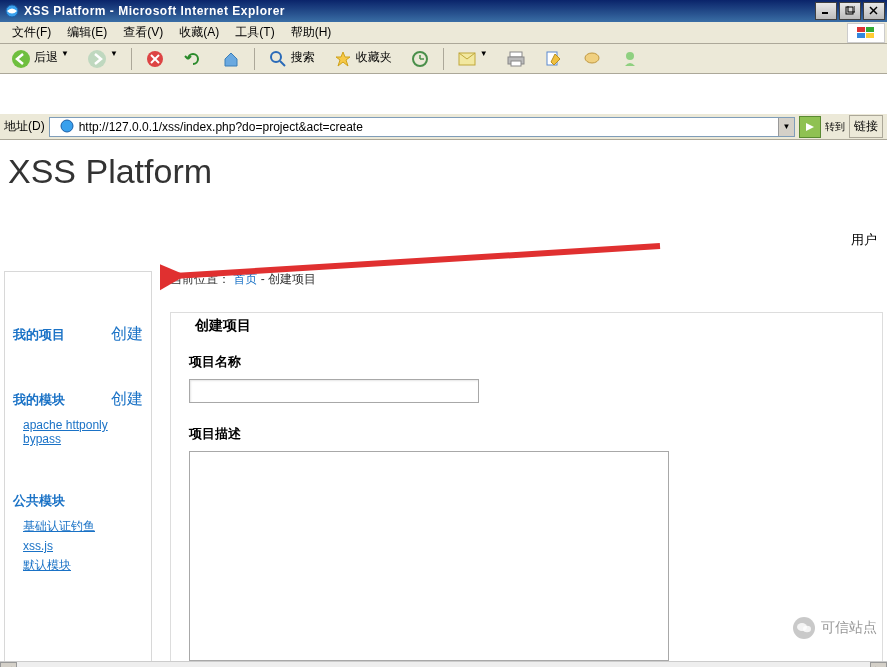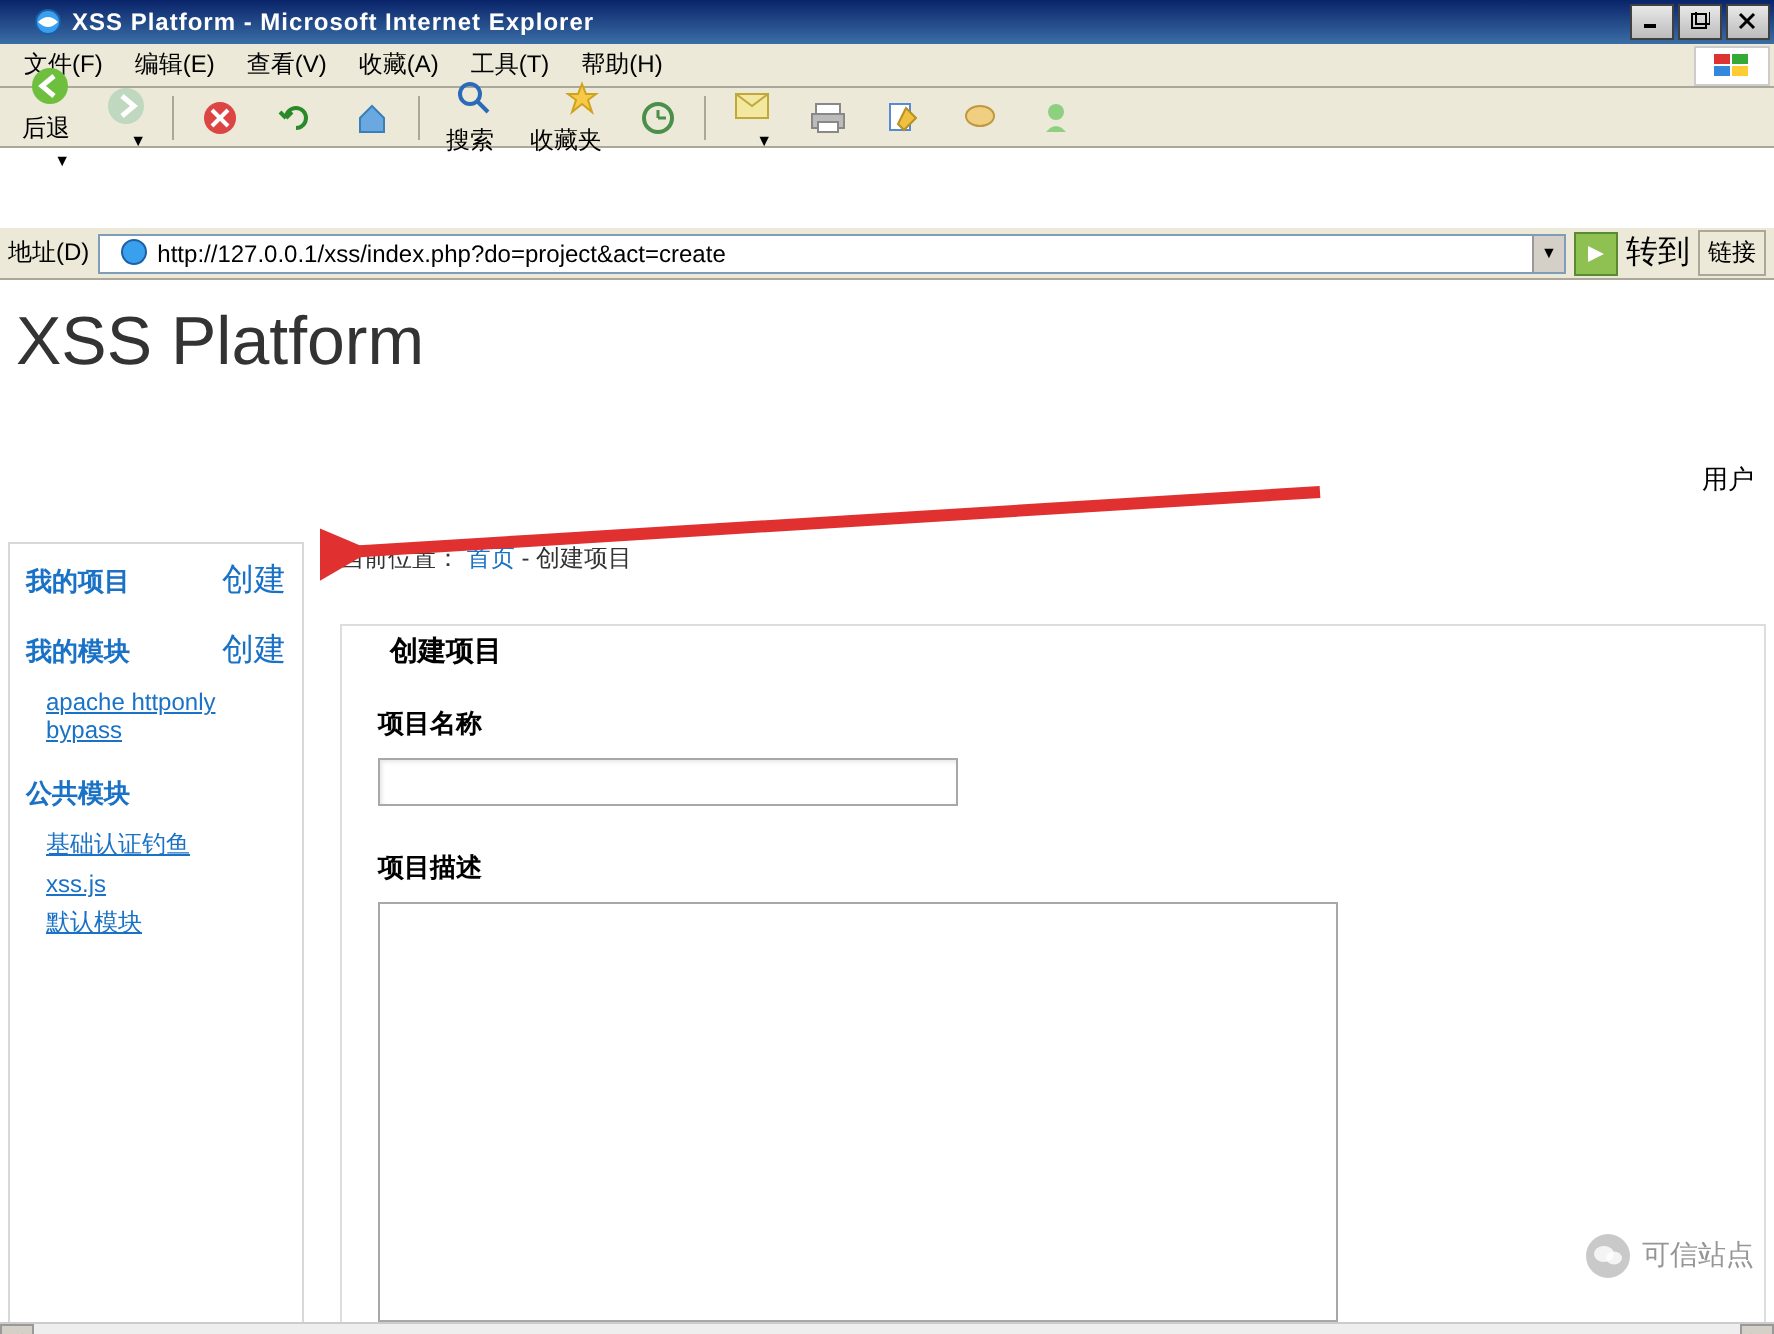--- a/index.html
+++ b/index.html
@@ -13,21 +13,21 @@
   position: relative;
 }
 
 .titlebar {
   height: 22px;
   background: linear-gradient(to bottom, #0a246a 0%, #3a6ea5 100%);
   display: flex;
   align-items: center;
   color: #fff;
   font-weight: bold;
-  padding-left: 16px;
+  padding-left: 4px;
 }
 .titlebar .ie-icon { width: 16px; height: 16px; margin-right: 4px; display: inline-flex; align-items: center; justify-content: center; }
 .titlebar-text { flex: 1; font-size: 12px; letter-spacing: 0.5px; }
 .winbtns { display: flex; gap: 2px; margin-right: 2px; }
 .winbtn {
   width: 22px; height: 18px;
   background: linear-gradient(#e8e8e8, #bcbcbc);
   border: 1px solid #404040;
   display: flex; align-items: center; justify-content: center;
   font-size: 10px;
@@ -57,25 +57,24 @@
 .toolbar {
   height: 30px;
   background: #ece9d8;
   border-bottom: 1px solid #aca899;
   display: flex;
   align-items: center;
   padding-left: 4px;
   gap: 4px;
 }
 .tbtn {
-  display: flex; align-items: flex-end; gap: 3px;
+  display: flex; align-items: flex-start; gap: 3px;
   padding: 2px 6px;
   border: 1px solid transparent;
   cursor: pointer;
-  flex-direction: column;
 }
 .tbicon { width: 20px; height: 20px; display: inline-flex; align-items: center; justify-content: center; }
 .sep { width: 1px; height: 22px; background: #aca899; margin: 0 2px; }
 
 .addressbar {
   height: 26px;
   background: #ece9d8;
   border-bottom: 1px solid #aca899;
   display: flex;
   align-items: center;
@@ -105,21 +104,21 @@
   display: flex; align-items: center; justify-content: center;
   font-size: 8px;
 }
 .go-btn {
   width: 22px; height: 22px;
   background: #8fc152;
   border: 1px solid #5a8a32;
   display: flex; align-items: center; justify-content: center;
   cursor: pointer;
 }
-.go-label { font-size: 16px; }
+.go-label { font-size: 10px; }
 .link-btn {
   padding: 2px 4px;
   border: 1px solid #aca899;
   background: #ece9d8;
   cursor: pointer;
 }
 
 .content {
   position: relative;
   height: 521px;
@@ -149,20 +148,21 @@
   width: 148px;
   border: 1px solid #d8d8d8;
   padding: 8px;
 }
 .side-section { margin-bottom: 14px; }
 .side-head {
   display: flex;
   justify-content: space-between;
   align-items: center;
   margin-bottom: 6px;
+  margin-top: 44px;
 }
 .side-head-title {
   color: #1a72c6;
   font-weight: bold;
   font-size: 13px;
 }
 .side-head-link {
   color: #1a72c6;
   font-size: 16px;
   cursor: pointer;

